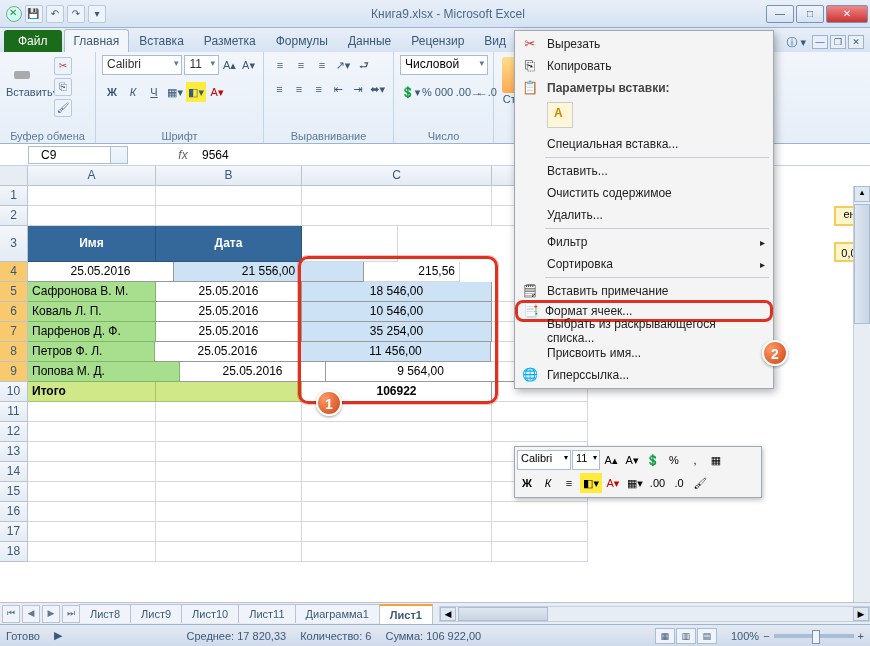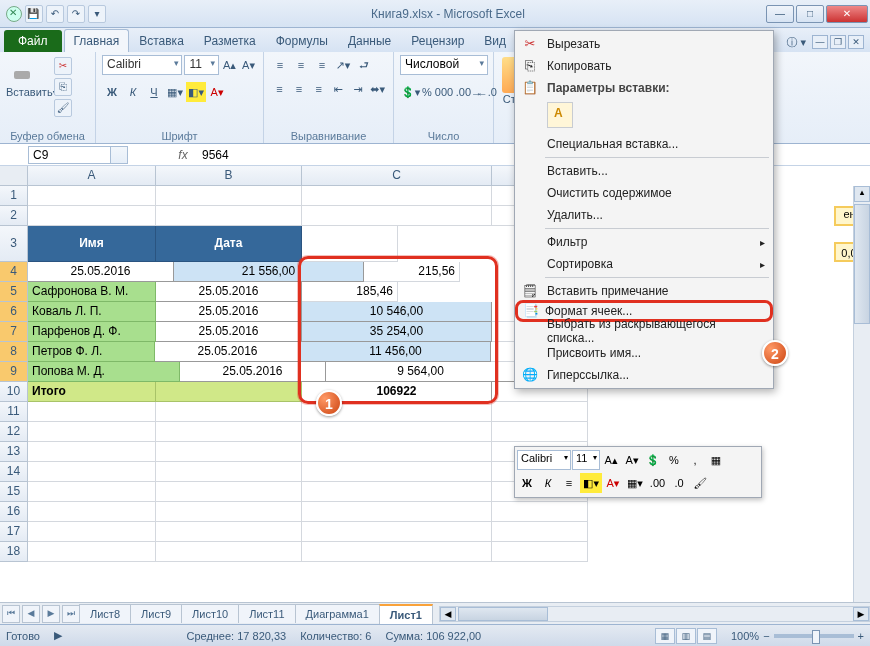--- a/index.html
+++ b/index.html
@@ -36,21 +36,21 @@
 .fontbox, .sizebox { height:20px; border:1px solid #a8bdd6; background:#fff; font-size:12px; padding:1px 16px 1px 4px; position:relative; color:#333;}
 .fontbox::after, .sizebox::after, .numfmt::after { content:"▾"; position:absolute; right:3px; top:2px; font-size:9px; color:#5a7a9a;}
 .fontrow { display:flex; gap:2px; margin-bottom:3px;}
 .btnrow { display:flex; gap:1px;}
 .rb { width:20px; height:20px; border:1px solid transparent; font-size:11px; text-align:center; line-height:18px; color:#3a5a7a;}
 .numfmt { width:88px; height:20px; border:1px solid #a8bdd6; background:#fff; font-size:12px; padding:1px 14px 1px 4px; position:relative;}
 .stylebtn { width:40px; display:flex; flex-direction:column; align-items:center; font-size:11px; color:#3a5a7a;}
 
 
 .fxbar { height: 22px; border-bottom: 1px solid #c4d3e6; display:flex; align-items:center; background:#fff;}
-.namebox { width:100px; margin-left:28px; height:18px; border:1px solid #a8bdd6; font-size:12px; padding:1px 4px; position:relative;}
+.namebox { width:100px; margin-left:28px; height:18px; border:1px solid #a8bdd6; font-size:12px; padding:1px 12px; position:relative;}
 .namebox::after{content:""; position:absolute; right:0; top:0; width:16px; height:100%; border-left:1px solid #a8bdd6; background:linear-gradient(#f2f6fb,#e6eef8);}
 .fxico { width:30px; text-align:center; font-style:italic; font-size:12px; color:#666; margin-left:40px;}
 .fxval { flex:1; font-size:12px; padding-left:4px;}
 
 
 .gridwrap { position:relative; height: 420px; overflow:hidden; background:#fff;}
 .selectall { position:absolute; left:0; top:0; width:28px; height:20px; background:#e8edf3; border-right:1px solid #b8c4d2; border-bottom:1px solid #b8c4d2;}
 .colhdrs { position:absolute; left:28px; top:0; height:20px; display:flex;}
 .colhdr { background:linear-gradient(#f4f7fb,#e4ebf4); border-right:1px solid #b8c4d2; border-bottom:1px solid #b8c4d2; font-size:12px; text-align:center; line-height:19px; color:#3a5a7a;}
 .rowhdrs { position:absolute; left:0; top:20px; width:28px;}
@@ -291,20 +291,21 @@
       <div class="cell" style="width:96px"></div>
     </div>
     <div class="row">
         <div class="cell data" style="width:146px">25.05.2016</div>
         <div class="cell sum" style="width:190px">21 556,00</div>
         <div class="cell" style="width:96px;text-align:right">215,56</div>
       </div>
     <div class="row">
         <div class="cell green" style="width:128px">Сафронова В. М.</div>
         <div class="cell data" style="width:146px">25.05.2016</div>
+        <div class="cell sum" style="width:190px">18 546,00</div>
         <div class="cell" style="width:96px;text-align:right">185,46</div>
       </div>
     <div class="row">
         <div class="cell green" style="width:128px">Коваль Л. П.</div>
         <div class="cell data" style="width:146px">25.05.2016</div>
         <div class="cell sum" style="width:190px">10 546,00</div>
         <div class="cell" style="width:96px;text-align:right">105,46</div>
       </div>
     <div class="row">
         <div class="cell green" style="width:128px">Парфенов Д. Ф.</div>

